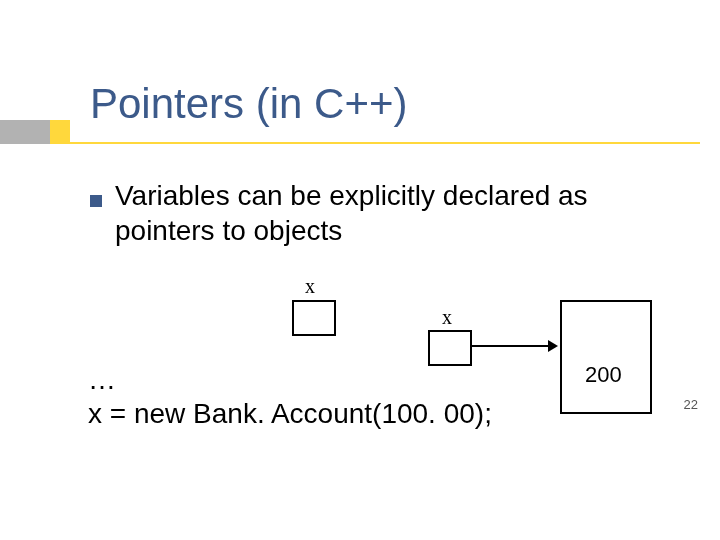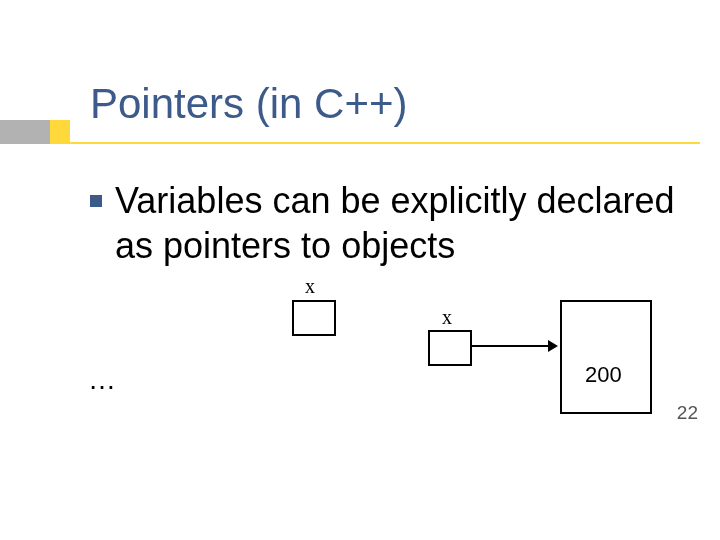--- a/index.html
+++ b/index.html
@@ -4,55 +4,56 @@
 <style>
   html,body{margin:0;padding:0;width:720px;height:540px;background:#fff;font-family:Tahoma,Verdana,sans-serif;color:#000;overflow:hidden}
   .slide{position:relative;width:720px;height:430px}
   
   .title-stripe{position:absolute;left:0;top:120px;width:50px;height:24px;background:#b2b2b2}
   .title-accent{position:absolute;left:50px;top:120px;width:20px;height:24px;background:#ffd83c}
   .title-line{position:absolute;left:70px;top:142px;width:630px;height:2px;background:#ffd83c}
   .title-text{position:absolute;left:90px;top:80px;font-size:42px;color:#3c5a8a;font-weight:400}
   
   .bullet-sq{position:absolute;left:90px;top:195px;width:12px;height:12px;background:#3c5a8a}
-  .bullet-text{position:absolute;left:115px;top:178px;width:570px;font-size:36px;line-height:1.25;color:#000}
+  .bullet-text{position:absolute;left:115px;top:178px;width:570px;font-size:28px;line-height:1.25;color:#000}
   
   .code1{position:absolute;left:88px;top:310px;font-size:28px}
   .code2{position:absolute;left:88px;top:364px;font-size:28px}
   .code3{position:absolute;left:88px;top:398px;font-size:28px}
   
   .lbl-x1{position:absolute;left:305px;top:275px;font-family:'Times New Roman',serif;font-size:20px}
   .box-x1{position:absolute;left:292px;top:300px;width:40px;height:32px;border:2px solid #000}
   
   .lbl-x2{position:absolute;left:442px;top:306px;font-family:'Times New Roman',serif;font-size:20px}
   .box-x2{position:absolute;left:428px;top:330px;width:40px;height:32px;border:2px solid #000}
   
   .arrow-line{position:absolute;left:470px;top:345px;width:80px;height:2px;background:#000}
   .arrow-head{position:absolute;left:548px;top:340px;width:0;height:0;border-left:10px solid #000;border-top:6px solid transparent;border-bottom:6px solid transparent}
   
   .lbl-obj{position:absolute;left:490px;top:275px;font-family:'Times New Roman',serif;font-style:italic;font-size:20px}
   .box-obj{position:absolute;left:560px;top:300px;width:88px;height:110px;border:2px solid #000}
   .obj-val{position:absolute;left:585px;top:362px;font-size:22px}
   
-  .pagenum{position:absolute;right:22px;bottom:6px;font-size:19px;color:#555}
+  .pagenum{position:absolute;right:22px;bottom:18px;font-size:13px;color:#555}
 </style>
 </head>
 <body>
 
 <div class="slide">
 
   <div class="title-stripe"></div>
   <div class="title-accent"></div>
   <div class="title-line"></div>
   <div class="title-text">Pointers (in C++)</div>
 
   <div class="bullet-sq"></div>
   <div class="bullet-text">Variables can be explicitly declared as pointers to objects</div>
 
   <div class="code2">…</div>
+  <div class="code3">x = new Bank. Account(100. 00);</div>
 
   <div class="lbl-x1">x</div>
   <div class="box-x1"></div>
 
   <div class="lbl-x2">x</div>
   <div class="box-x2"></div>
 
   <div class="arrow-line"></div>
   <div class="arrow-head"></div>
 

